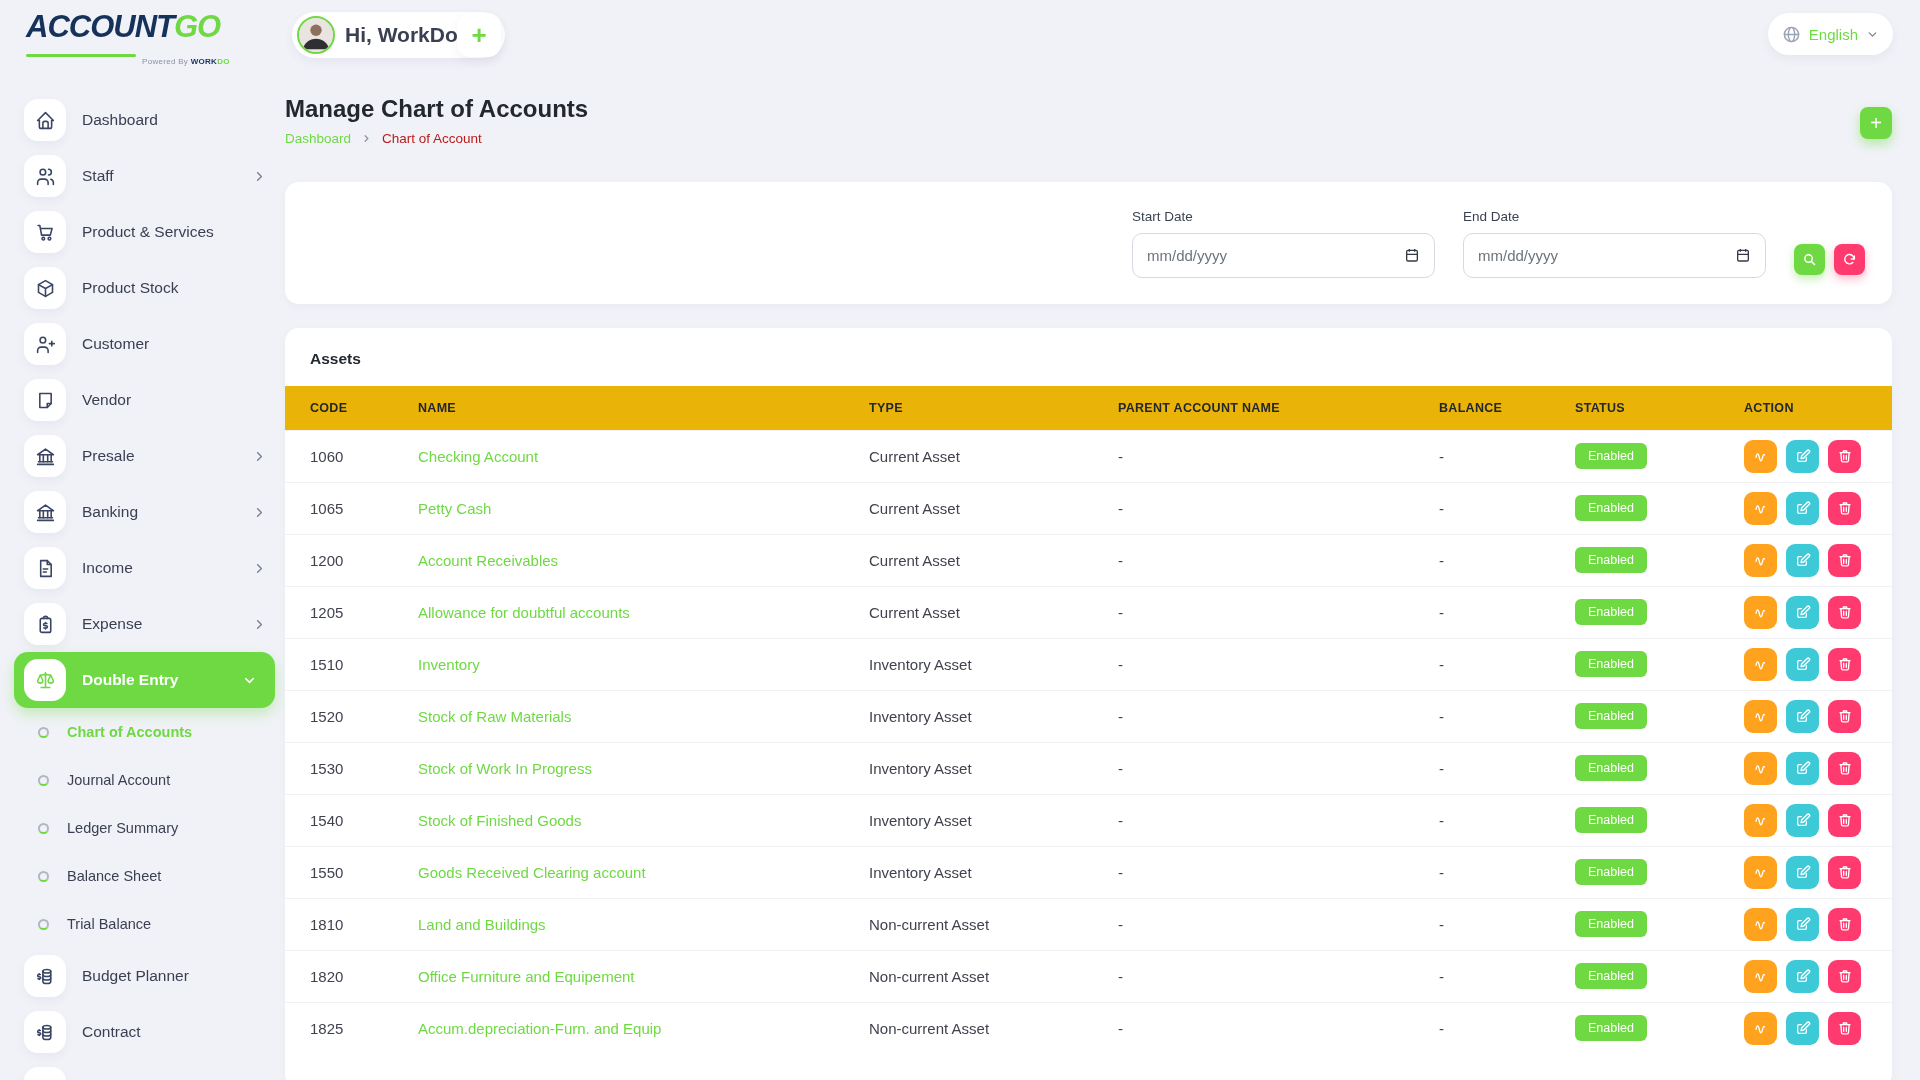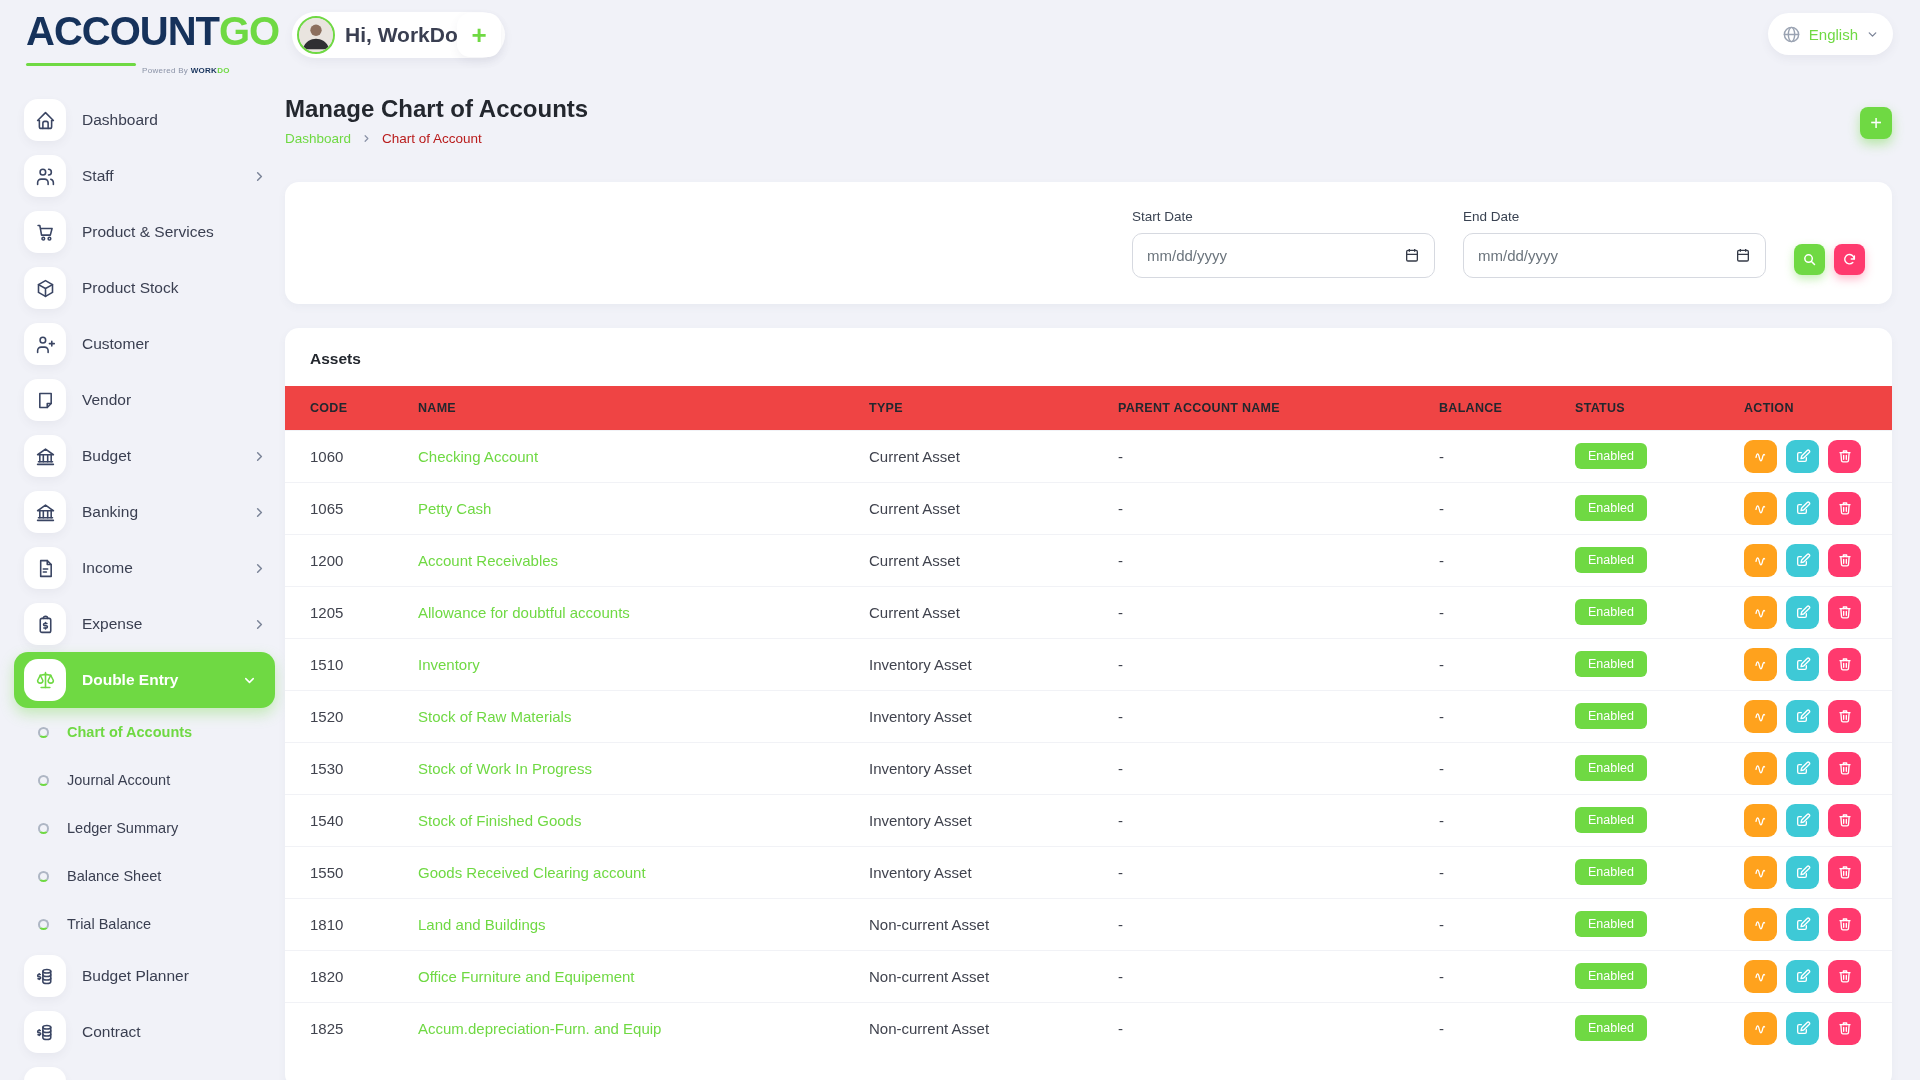--- a/index.html
+++ b/index.html
@@ -4,21 +4,21 @@
 <style>
   * { margin:0; padding:0; box-sizing:border-box; }
   html,body { width:1920px; height:1080px; overflow:hidden; }
   body {
     font-family:"Liberation Sans","DejaVu Sans",sans-serif;
     background:#f1f2f8; color:#343a47;
   }
   
   .topbar { position:relative; height:70px; }
   .logo { position:absolute; left:26px; top:11px; width:210px; cursor:pointer; }
-  .logo-word { font-size:40px; font-weight:800; letter-spacing:-1px; line-height:1; }
+  .logo-word { font-size:31px; font-weight:800; letter-spacing:-1px; line-height:1;font-style:italic; }
   .logo-word .p1 { color:#16325b; }
   .logo-word .p2 { color:#6fd943; }
   .logo-sub { display:flex; align-items:center; gap:6px; margin-top:3px; }
   .logo-line { flex:0 0 110px; height:3px; border-radius:2px; background:#6fd943; }
   .logo-tag { font-size:8px; color:#8a92a6; letter-spacing:.3px; white-space:nowrap;margin-top:12px; }
   .logo-tag b { color:#16325b; } .logo-tag .o { color:#6fd943; }
   .user-pill { position:absolute; left:292px; top:12px; height:46px; background:#fff;
     border-radius:23px; display:flex; align-items:center; gap:10px; padding:0 16px 0 5px;
     box-shadow:0 4px 10px rgba(85,91,110,.07); cursor:pointer; }
   .avatar { width:38px; height:38px; border-radius:50%; border:2px solid #6fd943; overflow:hidden; background:#e9e4df; }
@@ -73,21 +73,21 @@
   .cal { color:#343a47; display:flex; }
   .fbtns { display:flex; gap:9px; align-self:center; margin-top:32px; }
   .sqbtn { width:31px; height:31px; border-radius:8px; border:none; display:flex; align-items:center;
     justify-content:center; color:#fff; cursor:pointer; }
   .btn-search { background:#6fd943; box-shadow:0 4px 10px rgba(111,217,67,.4); }
   .btn-reset { background:#ff3a6e; box-shadow:0 4px 10px rgba(255,58,110,.35); }
   
   .table-card { margin-top:24px; padding-bottom:10px; min-height:760px; }
   .section-title { font-size:15.5px; font-weight:700; color:#23272e; padding:22px 25px 18px 25px;margin-top:8px; }
   table { width:100%; border-collapse:collapse; table-layout:fixed; }
-  thead tr { background:#ef4444; }
+  thead tr { background:#eab308; }
   th { font-size:12.5px; font-weight:700; color:#23272e; text-align:left; letter-spacing:.3px;
     height:44px; padding:0; }
   th:first-child, td:first-child { padding-left:25px; }
   td { height:52px; font-size:15px; color:#40434e; padding:0; border-top:1px solid #f1f2f6; }
   td.name a { color:#6fd943; text-decoration:none; cursor:pointer; }
   .badge { display:inline-block; background:#6fd943; color:#fff; font-size:12.5px;
     padding:6px 13px; border-radius:6px; }
   .acts { display:flex; gap:9px; }
   .act { width:33px; height:33px; border-radius:9px; border:none; display:flex; align-items:center;
     justify-content:center; color:#fff; cursor:pointer; }
@@ -209,21 +209,21 @@
     </div>
     <div class="side-item">
       <span class="tile">
         <svg width="21" height="21" viewBox="0 0 24 24" fill="none" stroke="currentColor" stroke-width="1.8" stroke-linecap="round" stroke-linejoin="round">
           <path d="M3 21h18"></path>
           <path d="M4 18h16"></path>
           <path d="M5.5 18v-7.5M9.5 18v-7.5M14.5 18v-7.5M18.5 18v-7.5"></path>
           <path d="M3 10l9-6.5L21 10z"></path>
         </svg>
       </span>
-      <span class="lbl">Budget</span>
+      <span class="lbl">Presale</span>
       <span class="chev">
         <svg width="15" height="15" viewBox="0 0 24 24" fill="none" stroke="currentColor" stroke-width="2.4" stroke-linecap="round" stroke-linejoin="round">
           <path d="M9 6l6 6-6 6"></path>
         </svg>
       </span>
     </div>
     <div class="side-item">
       <span class="tile">
         <svg width="21" height="21" viewBox="0 0 24 24" fill="none" stroke="currentColor" stroke-width="1.8" stroke-linecap="round" stroke-linejoin="round">
           <path d="M3 21h18"></path>

